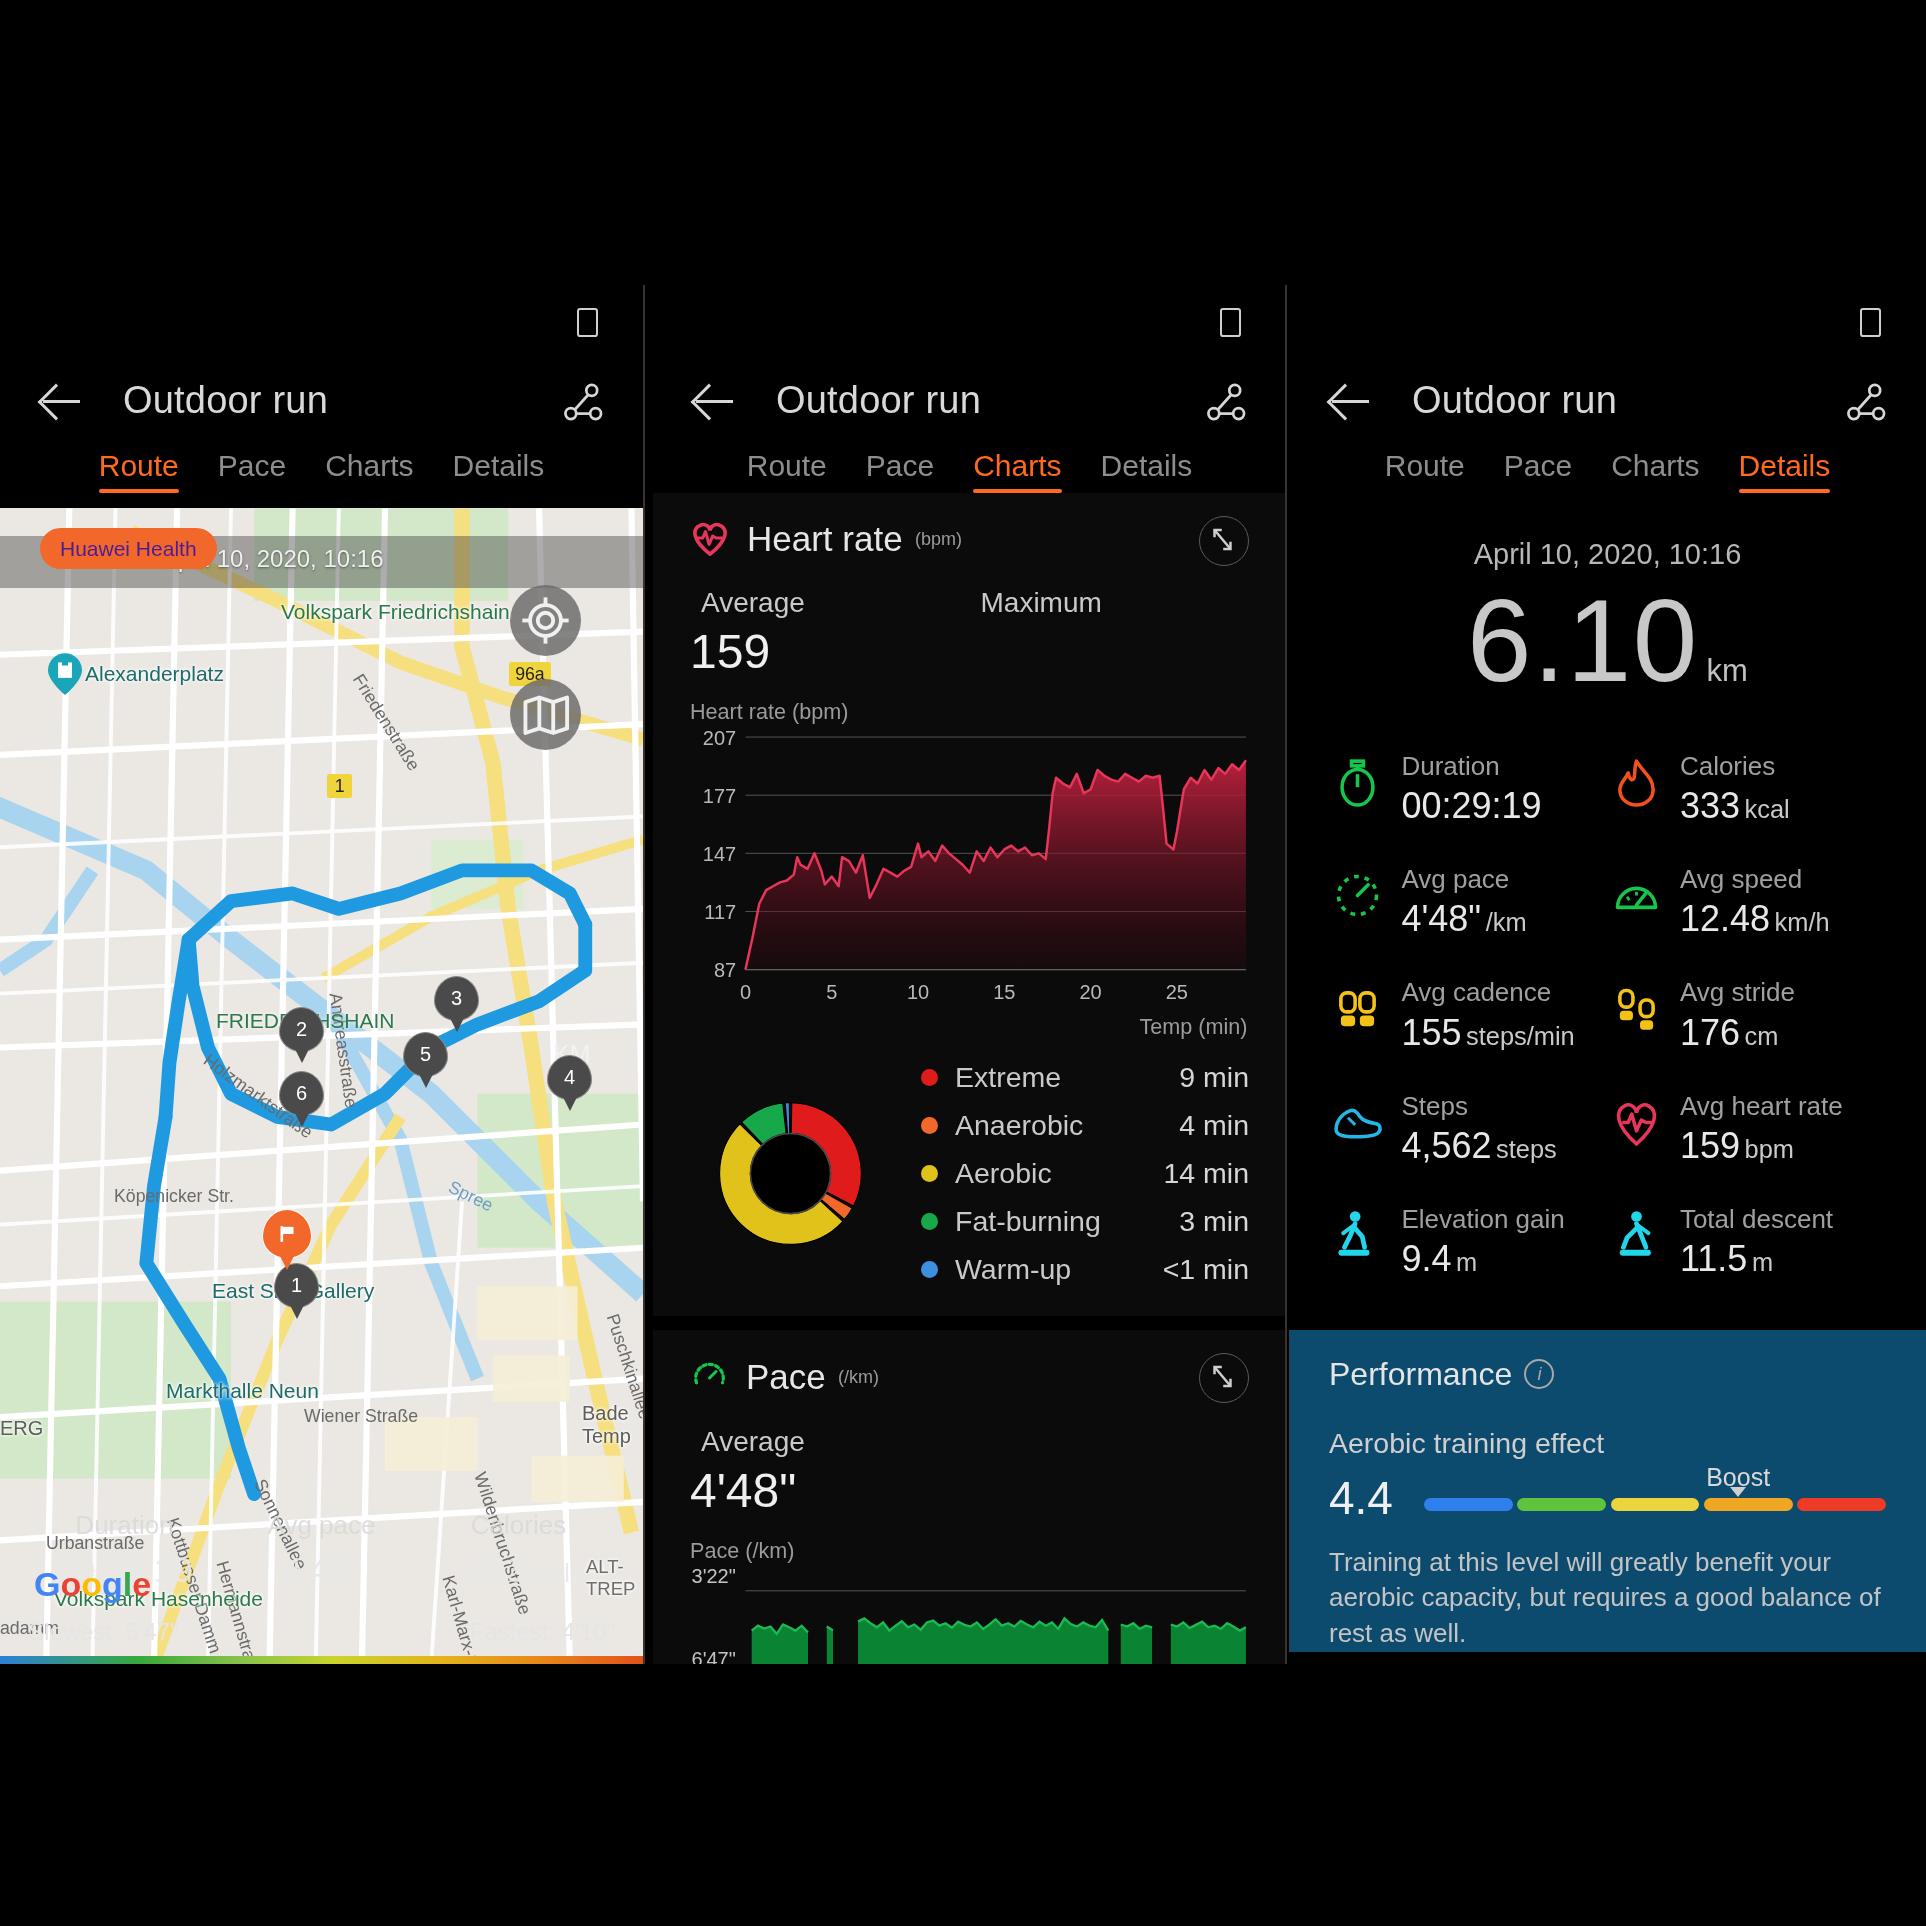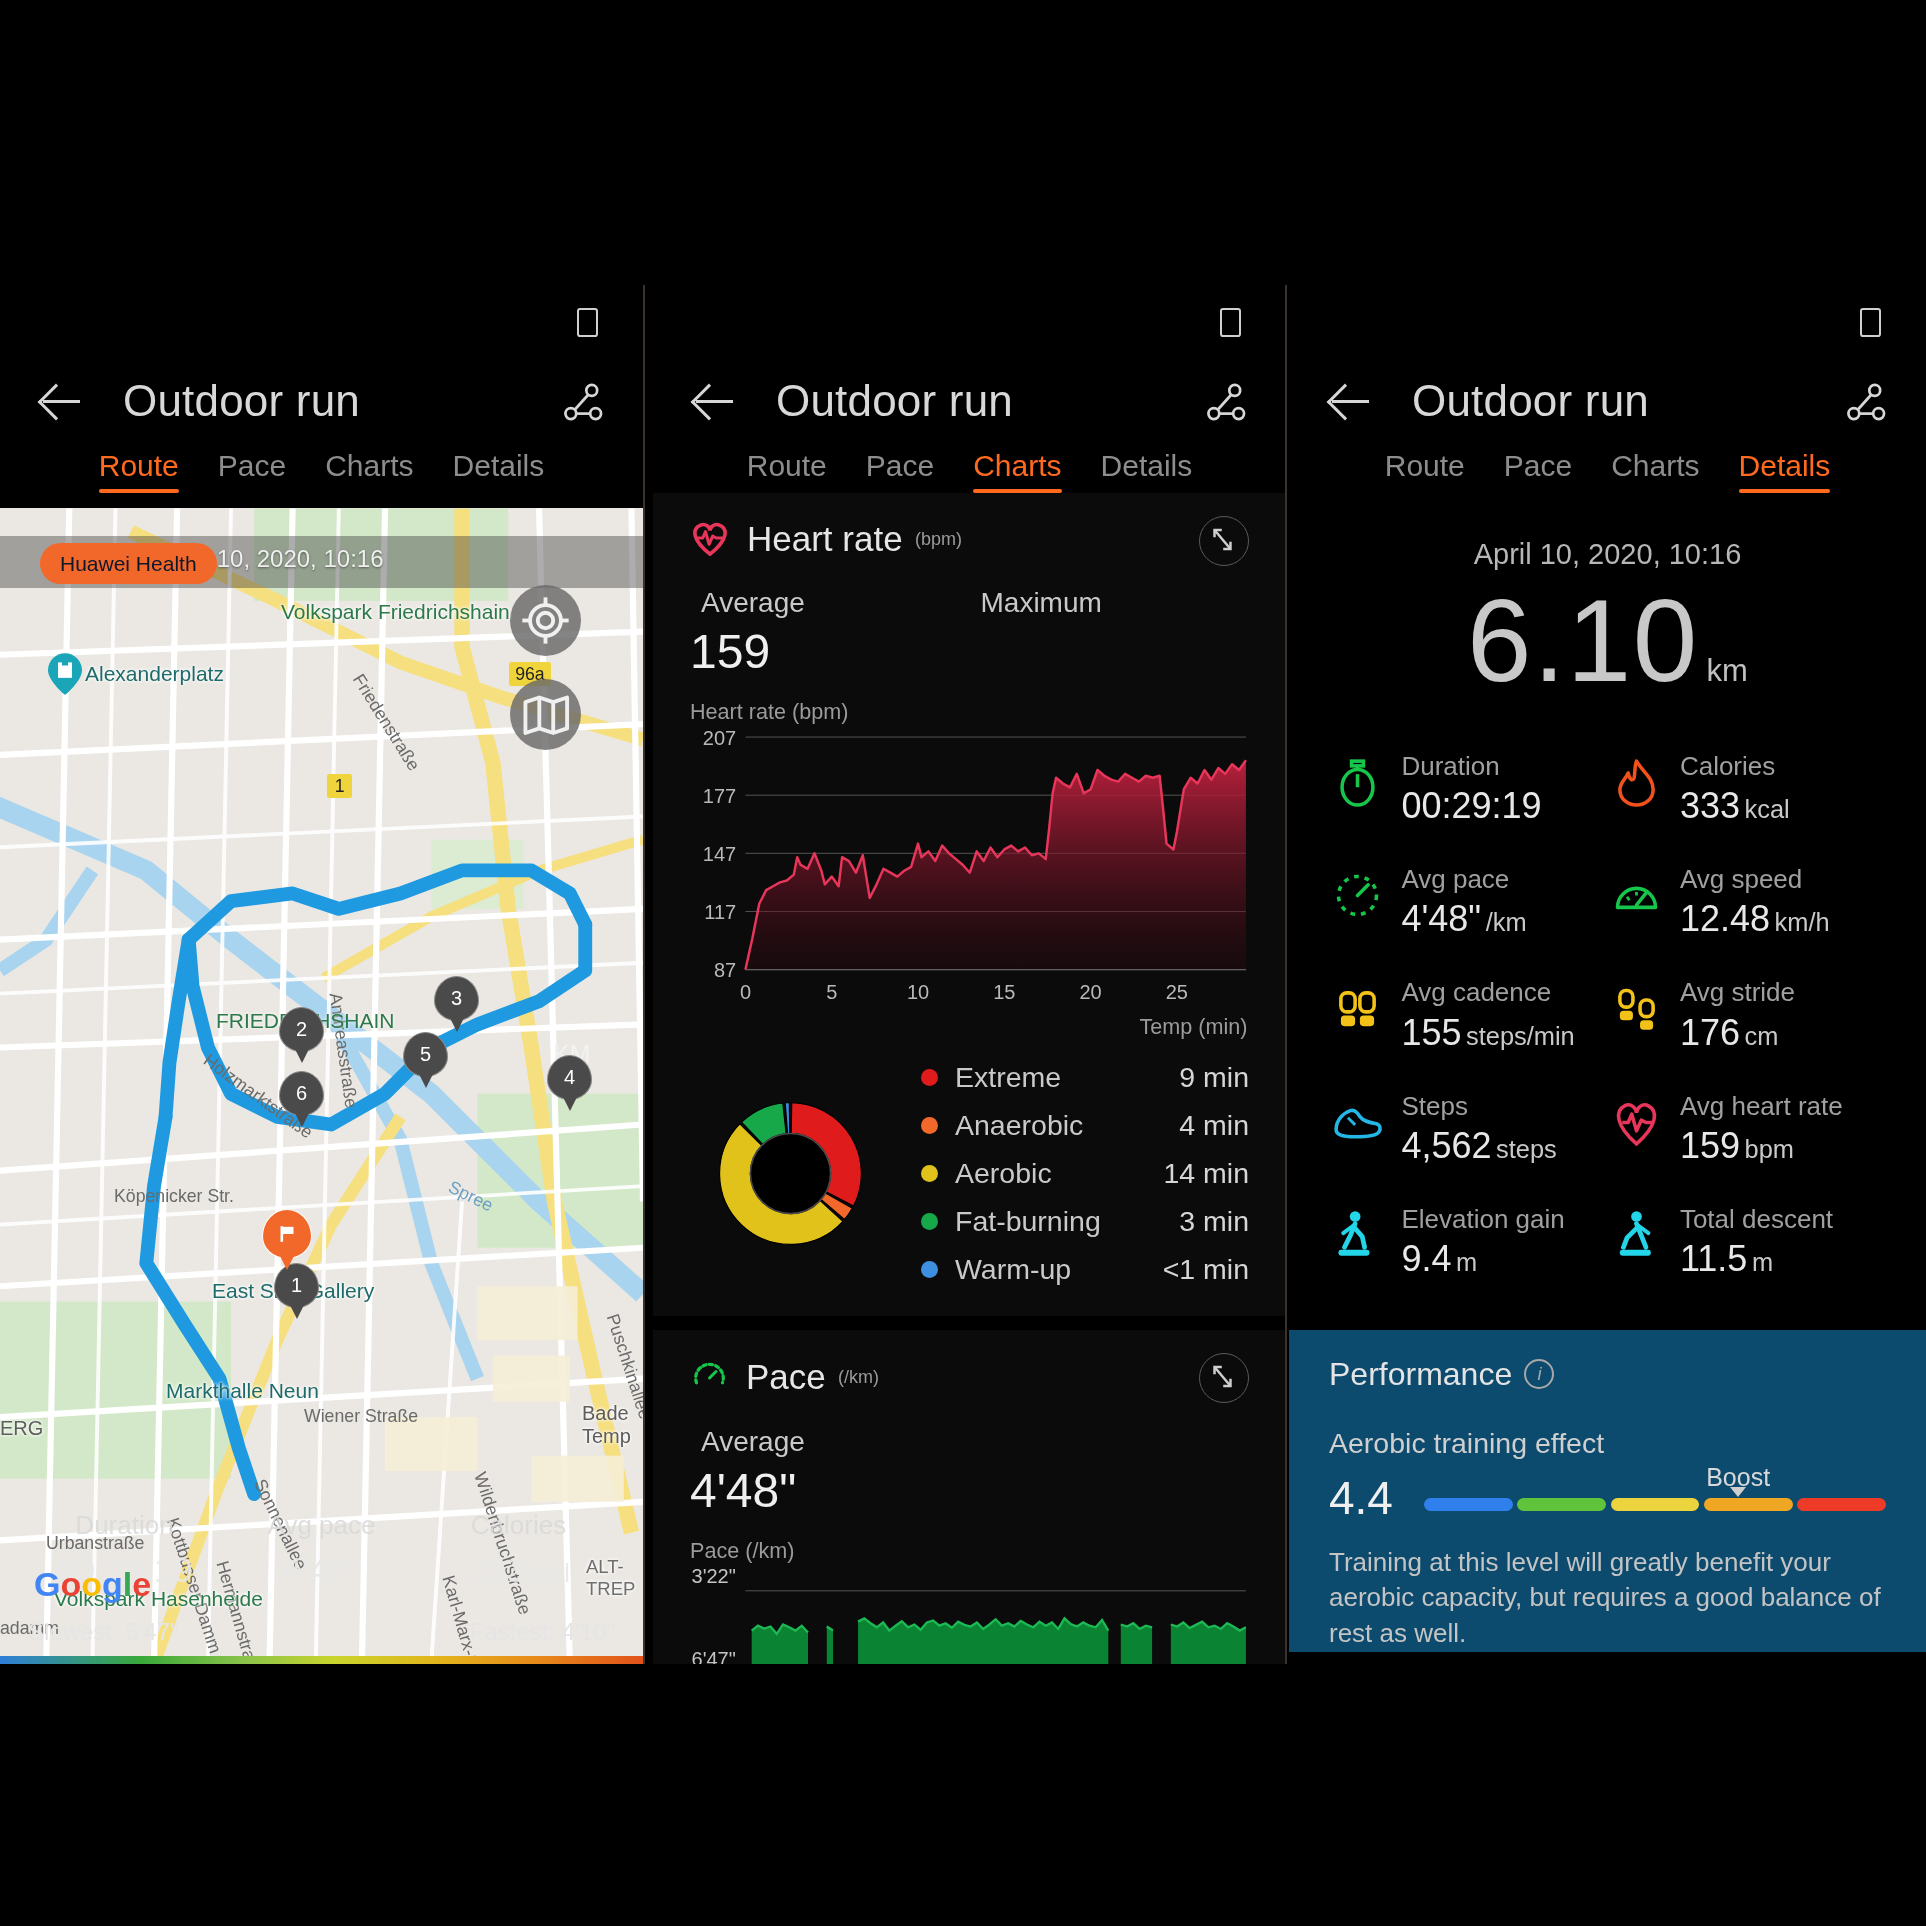--- a/index.html
+++ b/index.html
@@ -13,33 +13,33 @@
   #panel-details{left:1289px;width:637px;}
   .vsep{position:absolute;top:285px;width:2.3px;height:1379px;background:#3a322c;}
 
   
   .statusbar{height:73px;position:relative;}
   .sim-icon{position:absolute;right:45px;top:23px;width:17px;height:25px;border:2.3px solid #cfcfcf;border-radius:3.1px;}
   .appbar{display:flex;align-items:center;height:85px;padding:0 40px;position:relative;}
   .back-arrow{width:43px;height:43px;position:relative;flex:0 0 auto;cursor:pointer;}
   .back-arrow::before{content:"";position:absolute;left:3.1px;top:21px;width:37px;height:3.1px;background:#d6d6d6;}
   .back-arrow::after{content:"";position:absolute;left:3.1px;top:10px;width:23px;height:23px;border-left:3.1px solid #d6d6d6;border-bottom:3.1px solid #d6d6d6;transform:rotate(45deg);}
-  .app-title{font-size:44px;color:#d8d8d8;margin-left:40px;letter-spacing:0.2px;}
+  .app-title{font-size:38px;color:#d8d8d8;margin-left:40px;letter-spacing:0.2px;}
   .share-icon{position:absolute;right:35px;top:20px;width:48px;height:48px;cursor:pointer;}
 
   
   .tabs{display:flex;justify-content:center;gap:39px;padding-top:6.2px;}
   .tab{font-size:30px;color:#8d8d8d;padding-bottom:10px;position:relative;cursor:pointer;}
   .tab.active{color:#ff6a1f;}
   .tab.active::after{content:"";position:absolute;left:0;right:0;bottom:0;height:3.9px;background:#ff6a1f;border-radius:2.3px;}
 
   
   .mapwrap{position:absolute;left:0;right:0;top:223px;bottom:0;overflow:hidden;background:#e9e6e1;}
   .map-svg{position:absolute;left:0;top:0;}
-  .hh-badge{position:absolute;left:40px;top:35px;background:#f2682a;color:#0f172a;font-size:21px;padding:8.5px 20px;border-radius:23px;z-index:6;}
+  .hh-badge{position:absolute;left:40px;top:20px;background:#f2682a;color:#4c1d95;font-size:21px;padding:8.5px 20px;border-radius:23px;z-index:6;}
   .map-date{position:absolute;left:162px;top:37px;font-size:24px;color:#efefef;z-index:5;text-shadow:0 0.8px 2.3px rgba(0,0,0,.45);}
   .map-scrim{position:absolute;left:0;right:0;top:28px;height:52px;background:rgba(60,60,60,.42);z-index:2;}
   .map-btn{position:absolute;right:62px;width:71px;height:71px;border-radius:50%;background:rgba(105,105,105,.82);z-index:6;cursor:pointer;}
   #map-locate{top:77px;}
   #map-layers{top:171px;}
   .marker{position:absolute;width:43px;height:54px;z-index:7;}
   .marker .pin{width:43px;height:43px;border-radius:50% 50% 50% 50%/55% 55% 45% 45%;background:#4a4a4a;border:1.5px solid #8b8b8b;display:flex;align-items:center;justify-content:center;color:#fff;font-size:20px;position:relative;}
   .marker .pin::after{content:"";position:absolute;bottom:-12.3px;left:50%;margin-left:-7px;width:0;height:0;border-left:7px solid transparent;border-right:7px solid transparent;border-top:14.6px solid #4a4a4a;}
   .marker.flag .pin{background:#f2682a;border-color:#fff;width:48px;height:48px;}
   .marker.flag .pin::after{border-top-color:#f2682a;}

